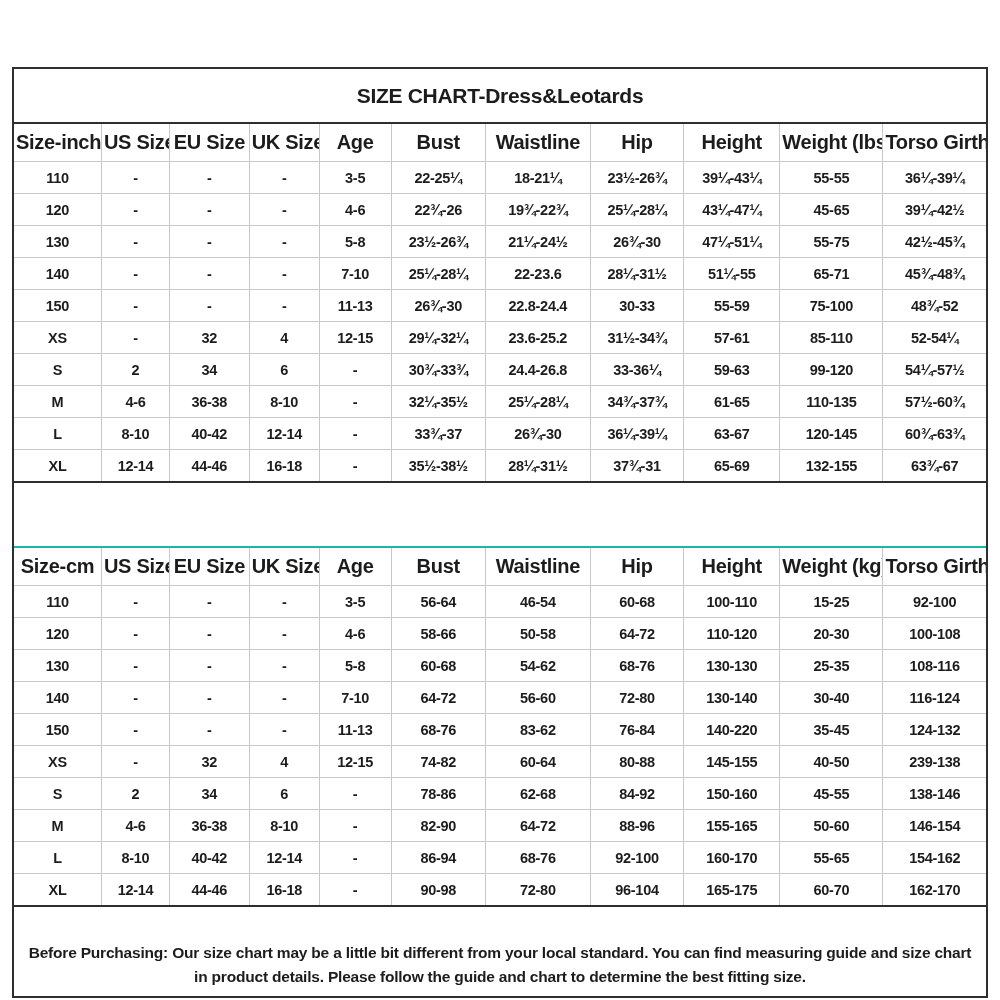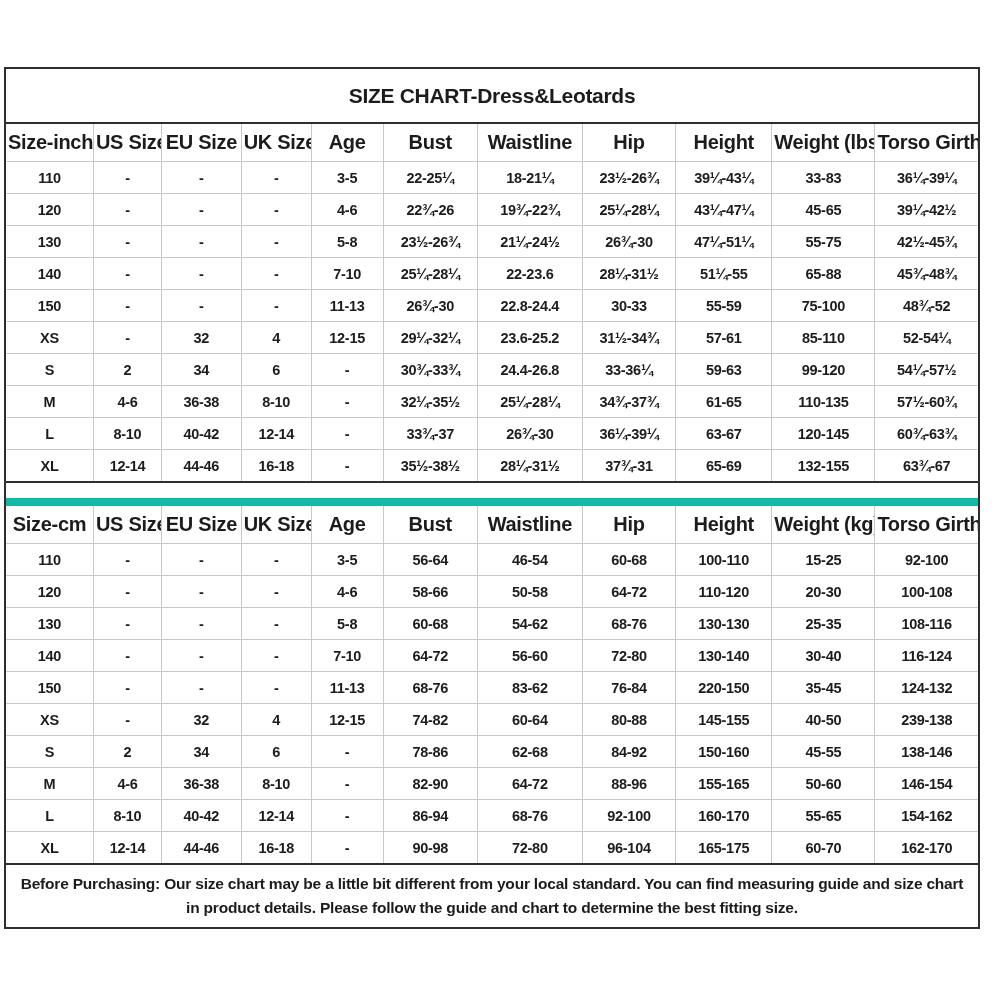--- a/index.html
+++ b/index.html
@@ -6,21 +6,21 @@
     margin: 0;
     padding: 0;
     width: 1000px;
     height: 1000px;
     background: #ffffff;
     font-family: "Liberation Sans", sans-serif;
     color: #1c1c1c;
   }
   .chart-box {
     position: absolute;
-    left: 4px;
+    left: 12px;
     top: 67px;
     width: 972px;
     border: 2px solid #2e2e2e;
     background: #ffffff;
   }
   .chart-title {
     height: 53px;
     display: flex;
     align-items: center;
     justify-content: center;
@@ -55,33 +55,34 @@
   }
   table.size-table th + th,
   table.size-table td + td {
     border-left: 1px solid #c8c8c8;
   }
   table.size-table tbody tr + tr td {
     border-top: 1px solid #c8c8c8;
   }
   #inch-table { border-bottom: 2px solid #2e2e2e; }
   .table-gap { height: 15px; background: #ffffff; }
-  #cm-table { border-top: 8px solid #14b8a6; border-bottom: 2px solid #2e2e2e; }
+  #cm-table { border-top: 2px solid #14b8a6; border-bottom: 2px solid #2e2e2e; margin-top: 48px; }
   .footer-note {
     min-height: 62px;
     display: flex;
     align-items: center;
     justify-content: center;
     text-align: center;
     font-size: 15.5px;
     font-weight: bold;
     letter-spacing: -0.2px;
     line-height: 24px;
     padding: 4px 6px;
     box-sizing: border-box;
+    margin-top: 27px;
   }
 </style>
 </head>
 <body>
 
 <div class="chart-box">
 
   <div class="chart-title">SIZE CHART-Dress&amp;Leotards</div>
 
   <table class="size-table" id="inch-table">
@@ -117,21 +118,21 @@
         <tr>
           <td>110</td>
           <td>-</td>
           <td>-</td>
           <td>-</td>
           <td>3-5</td>
           <td>22-25¼</td>
           <td>18-21¼</td>
           <td>23½-26¾</td>
           <td>39¼-43¼</td>
-          <td>33-83</td>
+          <td>55-55</td>
           <td>36¼-39¼</td>
         </tr>
         <tr>
           <td>120</td>
           <td>-</td>
           <td>-</td>
           <td>-</td>
           <td>4-6</td>
           <td>22¾-26</td>
           <td>19¾-22¾</td>
@@ -156,21 +157,21 @@
         <tr>
           <td>140</td>
           <td>-</td>
           <td>-</td>
           <td>-</td>
           <td>7-10</td>
           <td>25¼-28¼</td>
           <td>22-23.6</td>
           <td>28¼-31½</td>
           <td>51¼-55</td>
-          <td>65-88</td>
+          <td>65-71</td>
           <td>45¾-48¾</td>
         </tr>
         <tr>
           <td>150</td>
           <td>-</td>
           <td>-</td>
           <td>-</td>
           <td>11-13</td>
           <td>26¾-30</td>
           <td>22.8-24.4</td>
@@ -333,21 +334,21 @@
         </tr>
         <tr>
           <td>150</td>
           <td>-</td>
           <td>-</td>
           <td>-</td>
           <td>11-13</td>
           <td>68-76</td>
           <td>83-62</td>
           <td>76-84</td>
-          <td>220-150</td>
+          <td>140-220</td>
           <td>35-45</td>
           <td>124-132</td>
         </tr>
         <tr>
           <td>XS</td>
           <td>-</td>
           <td>32</td>
           <td>4</td>
           <td>12-15</td>
           <td>74-82</td>

